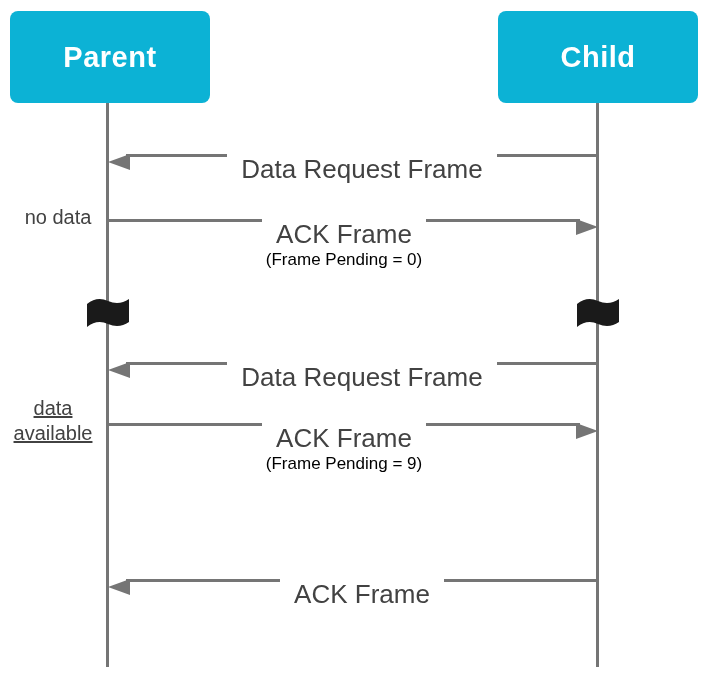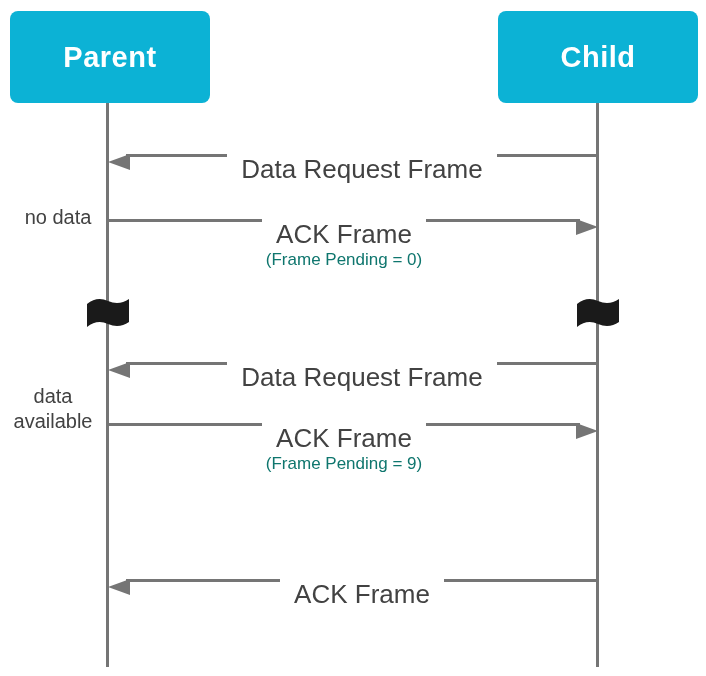--- a/index.html
+++ b/index.html
@@ -47,38 +47,38 @@
   }
   .ln { flex: 1; height: 3px; background: #757575; }
   .lw { position: relative; padding: 0 14px; white-space: nowrap; }
   .lbl { font-size: 26px; color: #424242; }
   .sub {
     position: absolute;
     top: 100%;
     left: 50%;
     transform: translateX(-50%);
     font-size: 17px;
-    color: #0f766e;
+    color: #000000;
     white-space: nowrap;
   }
   .ah { width: 0; height: 0; flex: 0 0 auto; }
   .ah.left  { border-top: 8px solid transparent; border-bottom: 8px solid transparent; border-right: 22px solid #757575; margin-right: -4px; }
   .ah.right { border-top: 8px solid transparent; border-bottom: 8px solid transparent; border-left: 22px solid #757575; margin-left: -4px; }
   .flag { position: absolute; width: 46px; height: 38px; top: 294px; }
   .flag.parent { left: 85px; }
   .flag.child  { left: 575px; }
   .note {
     position: absolute;
     color: #424242;
     font-size: 20px;
     text-align: center;
     line-height: 25px;
   }
   .note.no-data { left: 18px; top: 194px; width: 80px; margin-top: 11px; }
-  .note.data-available { left: 6px; top: 384px; width: 94px; }
+  .note.data-available { left: 6px; top: 396px; width: 94px; text-decoration: underline; }
 </style>
 </head>
 <body>
 
 <div class="canvas">
 
   <div class="node child">
     <span>Child</span>
   </div>
   <div class="node parent">

